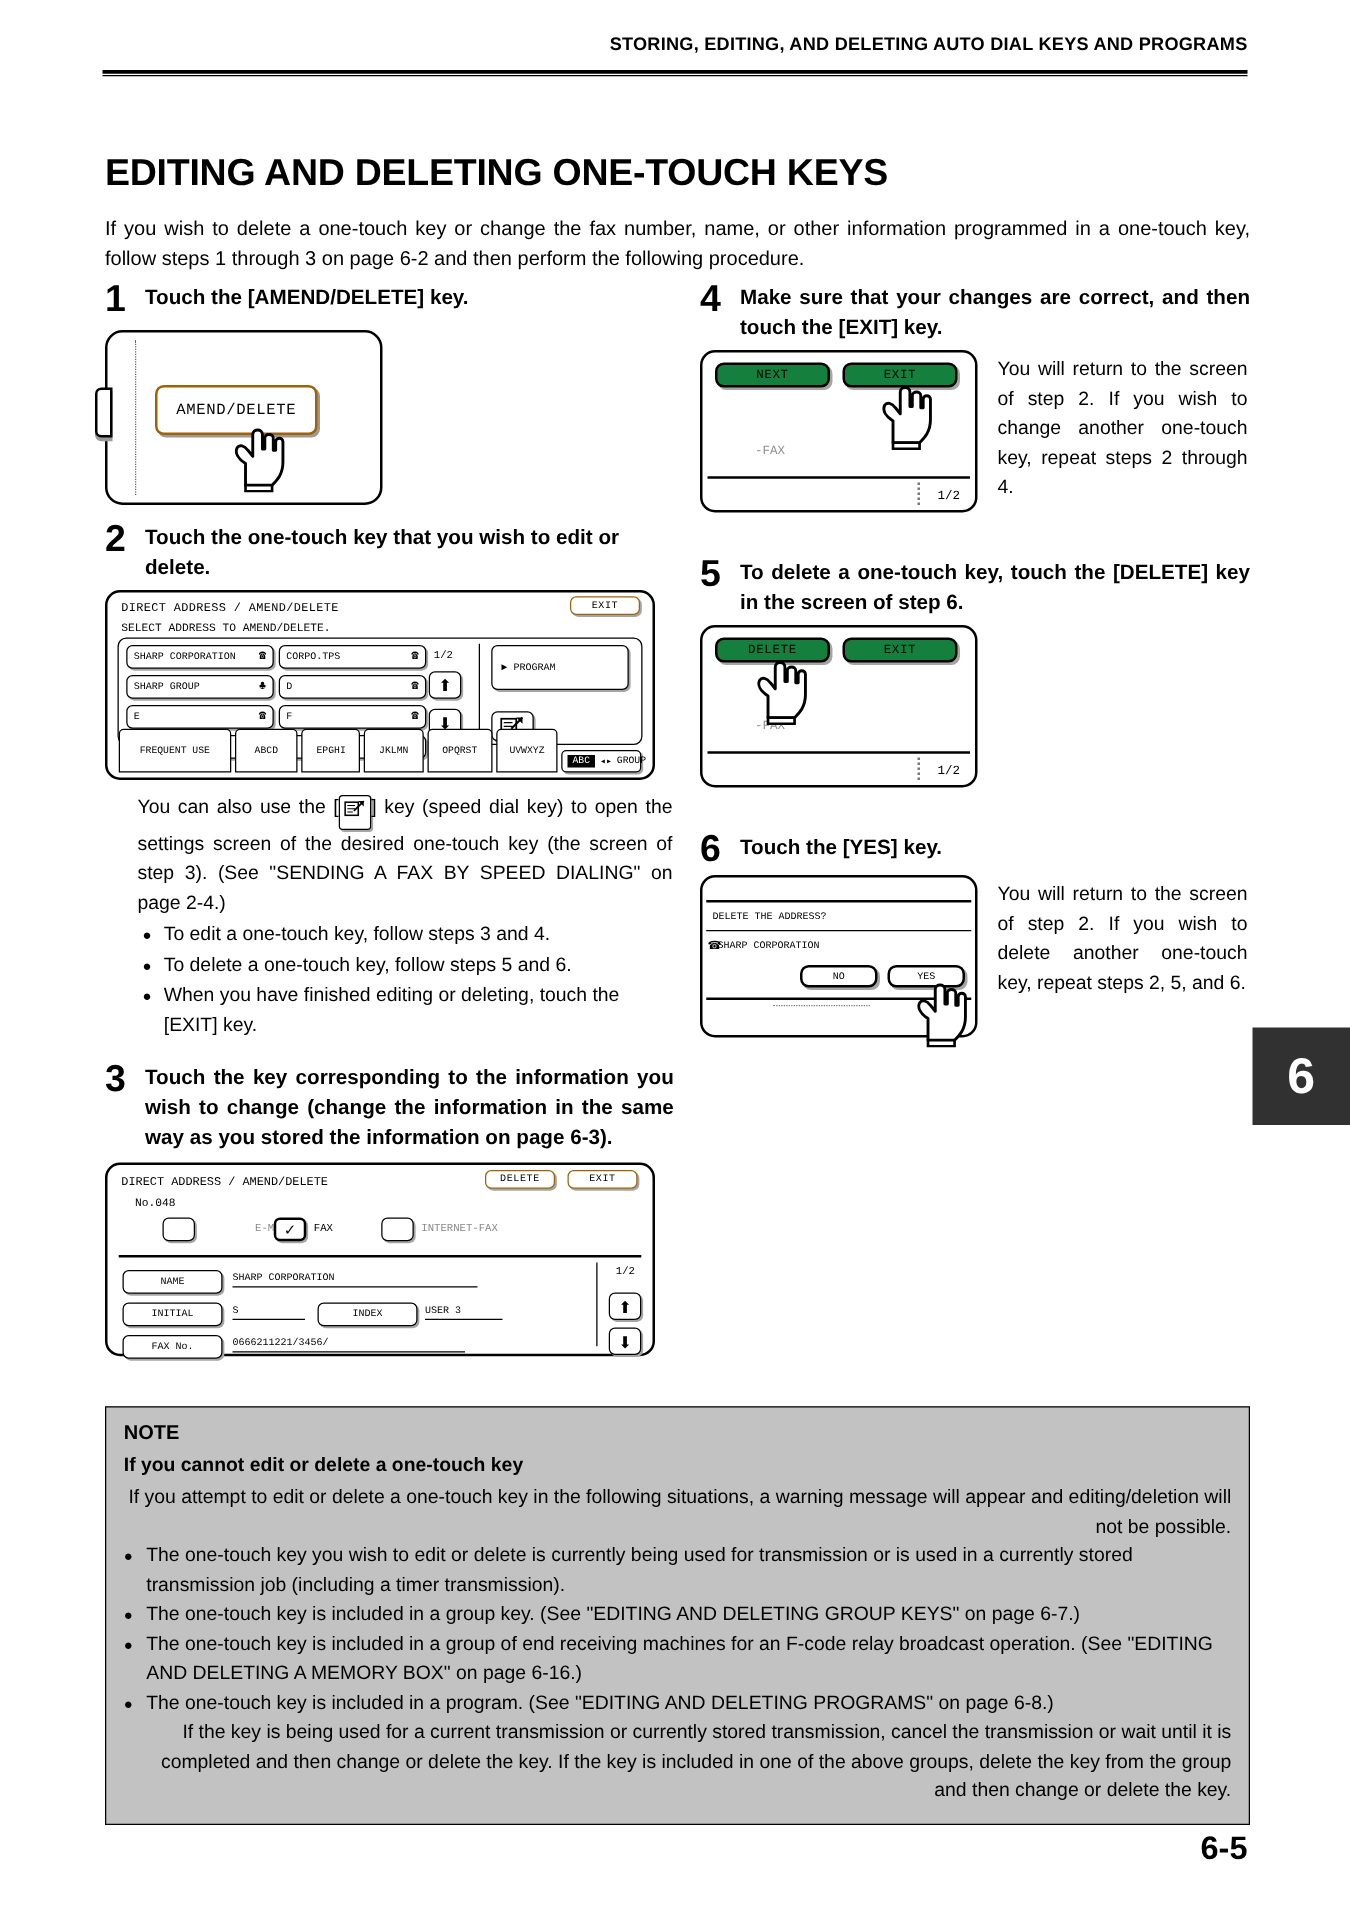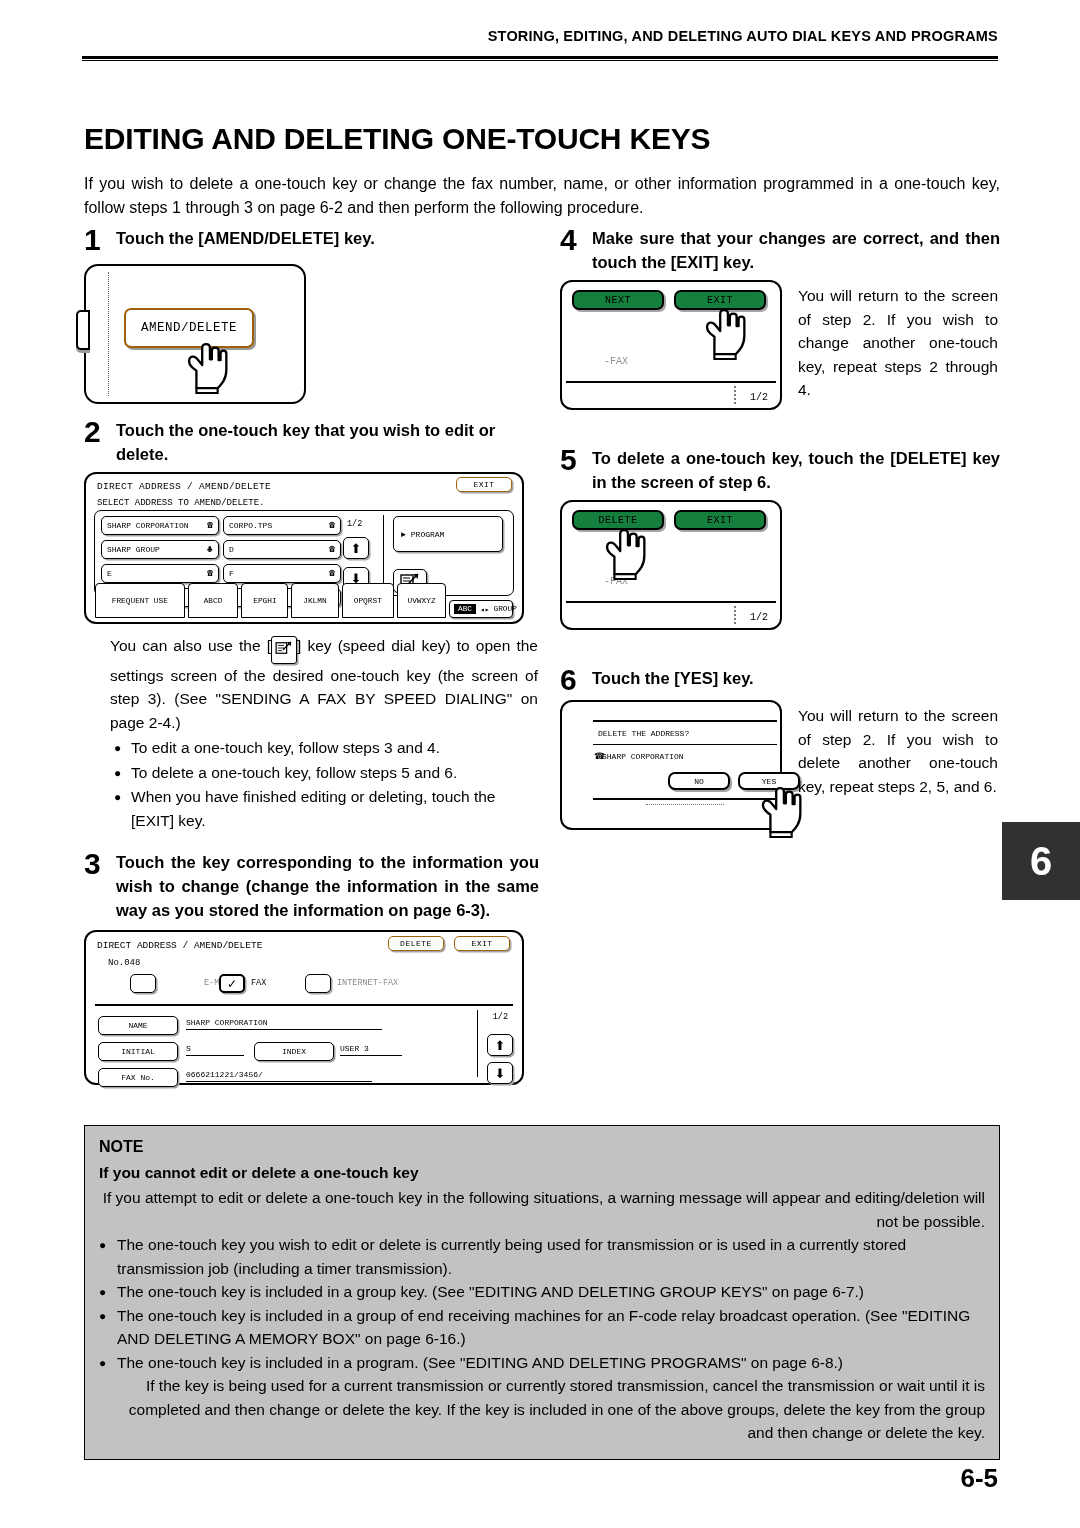--- a/index.html
+++ b/index.html
@@ -323,21 +323,21 @@
   }
   .side-note {
     position: absolute;
     left: 238px; top: 4px; width: 200px;
     font-size: 15.5px; line-height: 23.5px;
     text-align: justify;
   }
   .rstep-wrap { position: relative; }
 
   
-  .screen6 { width: 222px; height: 130px; margin-top: 6px; padding-left: 28px; }
+  .screen6 { width: 222px; height: 130px; margin-top: 6px; }
   .s6-topbar { position: absolute; left: 3px; right: 3px; top: 18px; border-top: 2.5px solid #000; }
   .s6-q {
     position: absolute; left: 8px; top: 27px;
     font-family: "Liberation Mono","DejaVu Sans Mono",monospace;
     font-size: 8px;
   }
   .s6-hr2 { position: absolute; left: 3px; right: 3px; top: 42px; border-top: 1.5px solid #000; }
   .s6-addr {
     position: absolute; left: 12px; top: 50px;
     font-family: "Liberation Mono","DejaVu Sans Mono",monospace;

